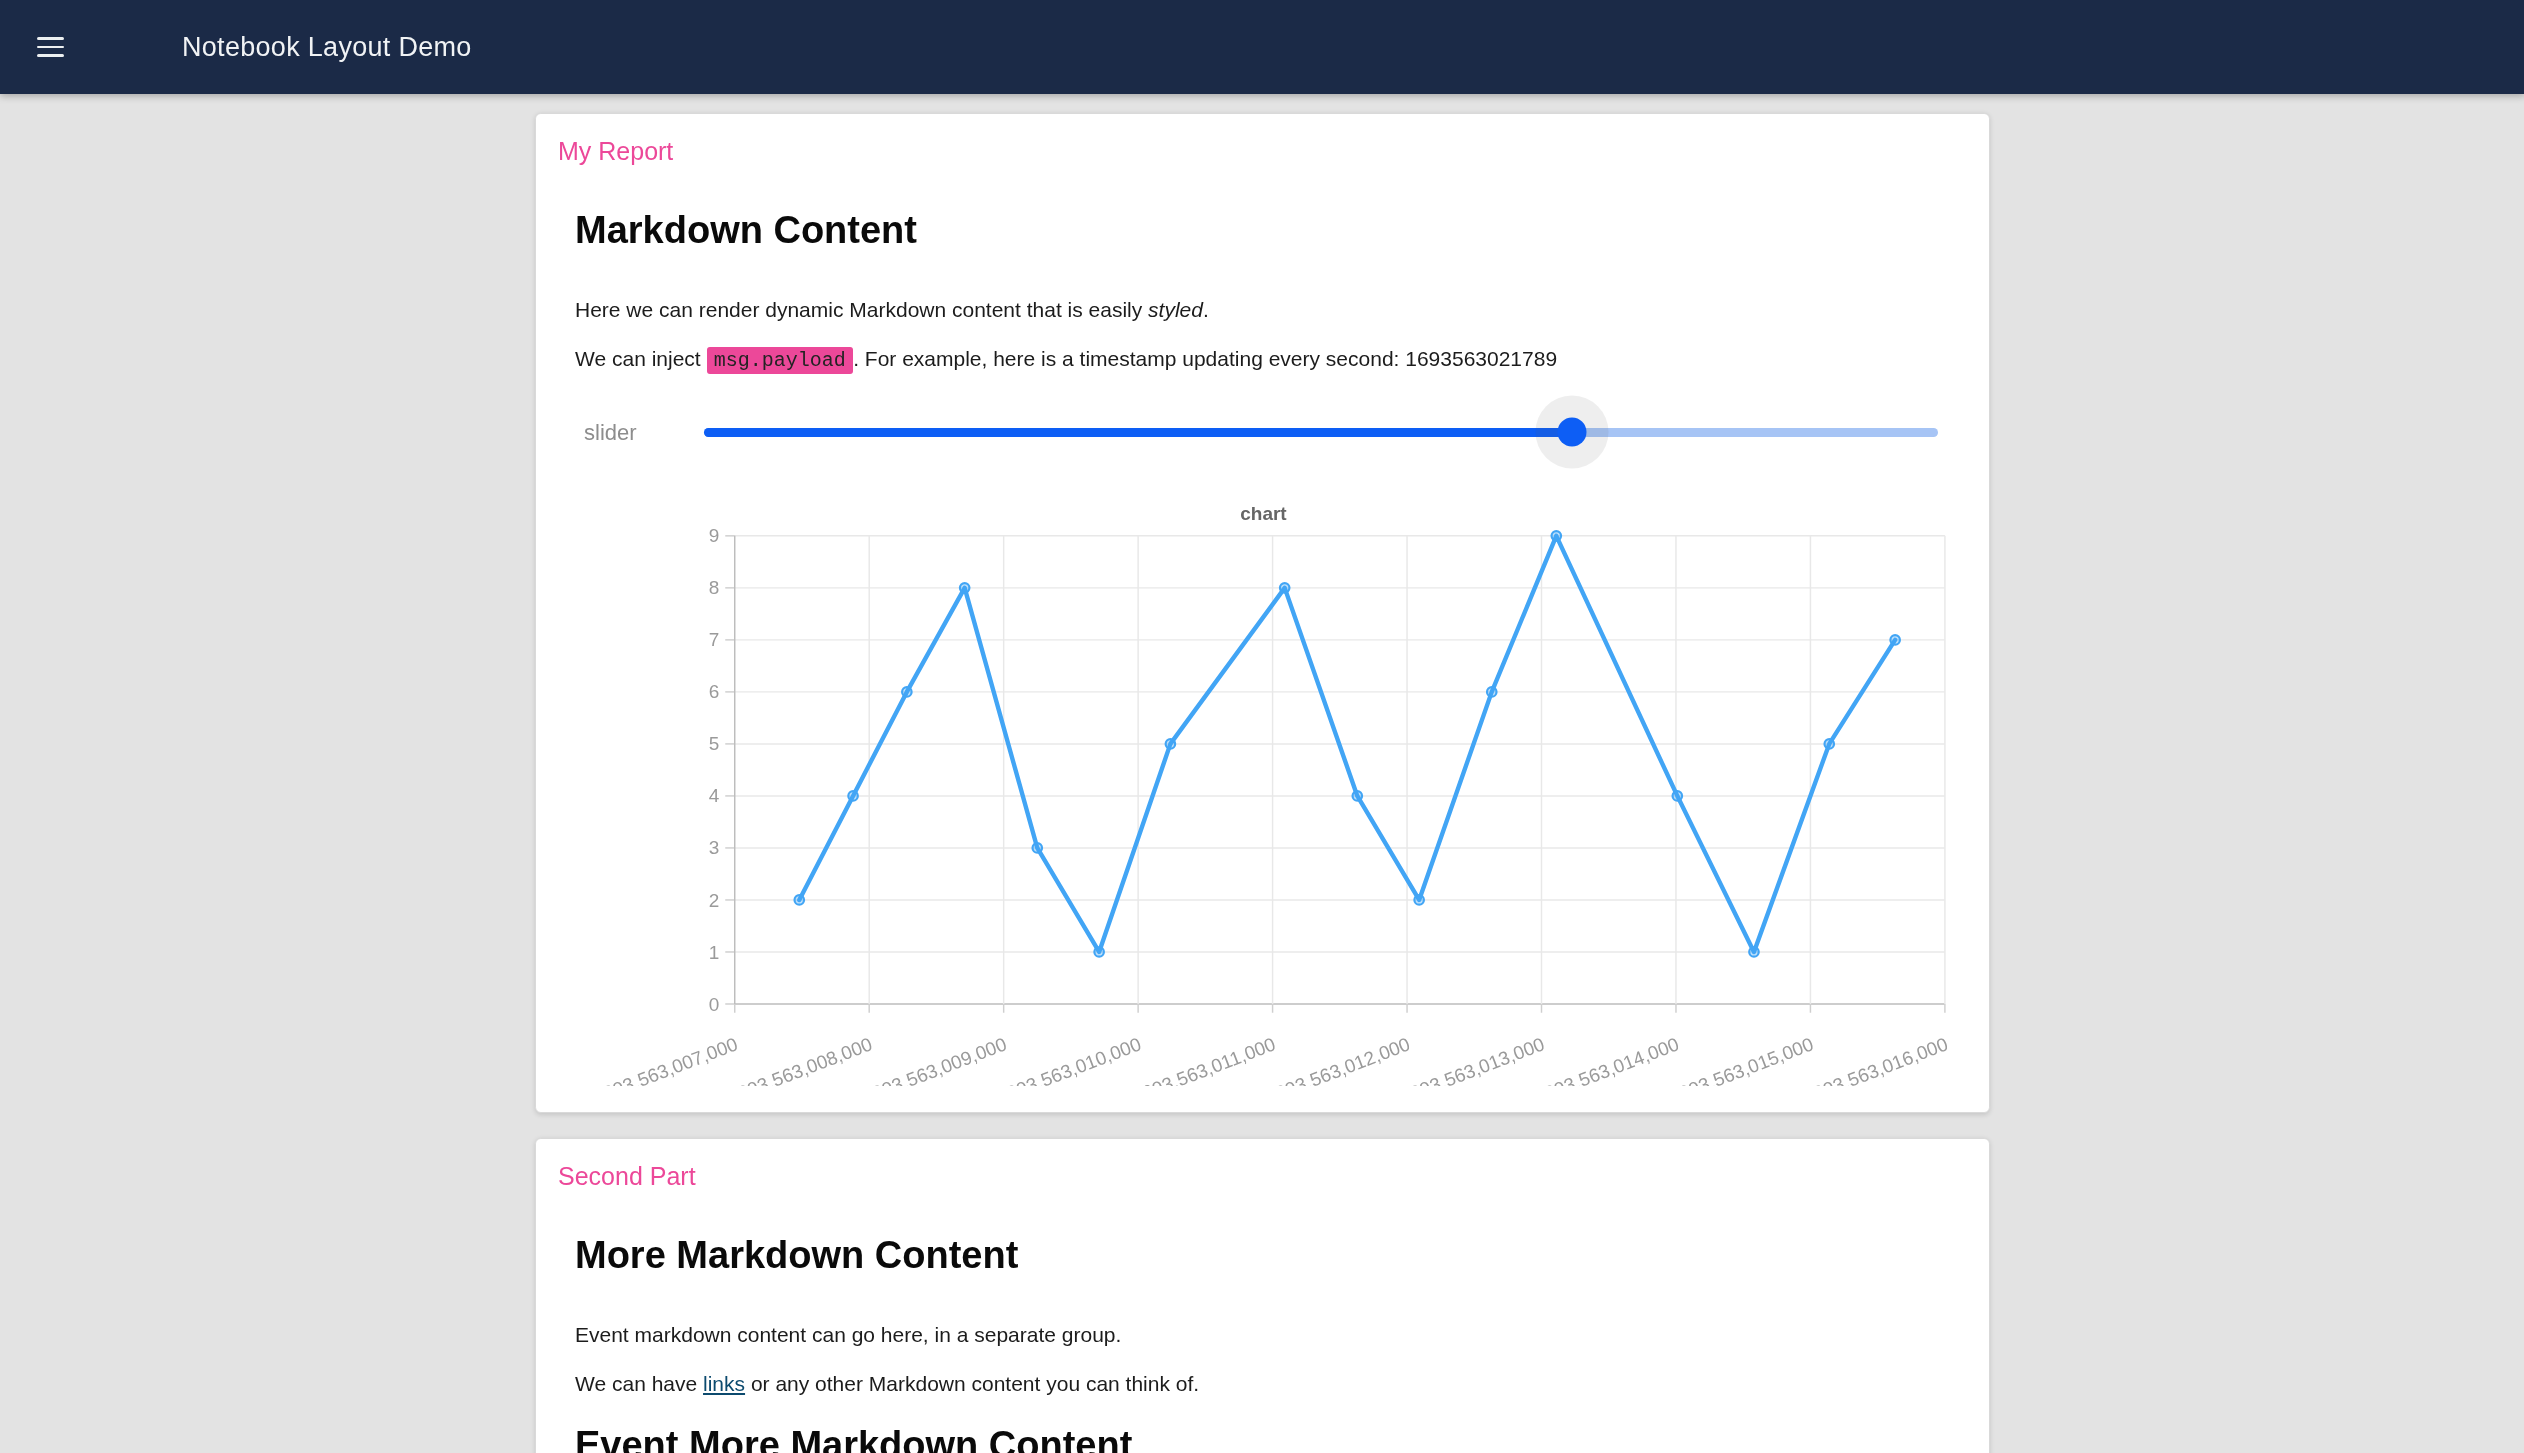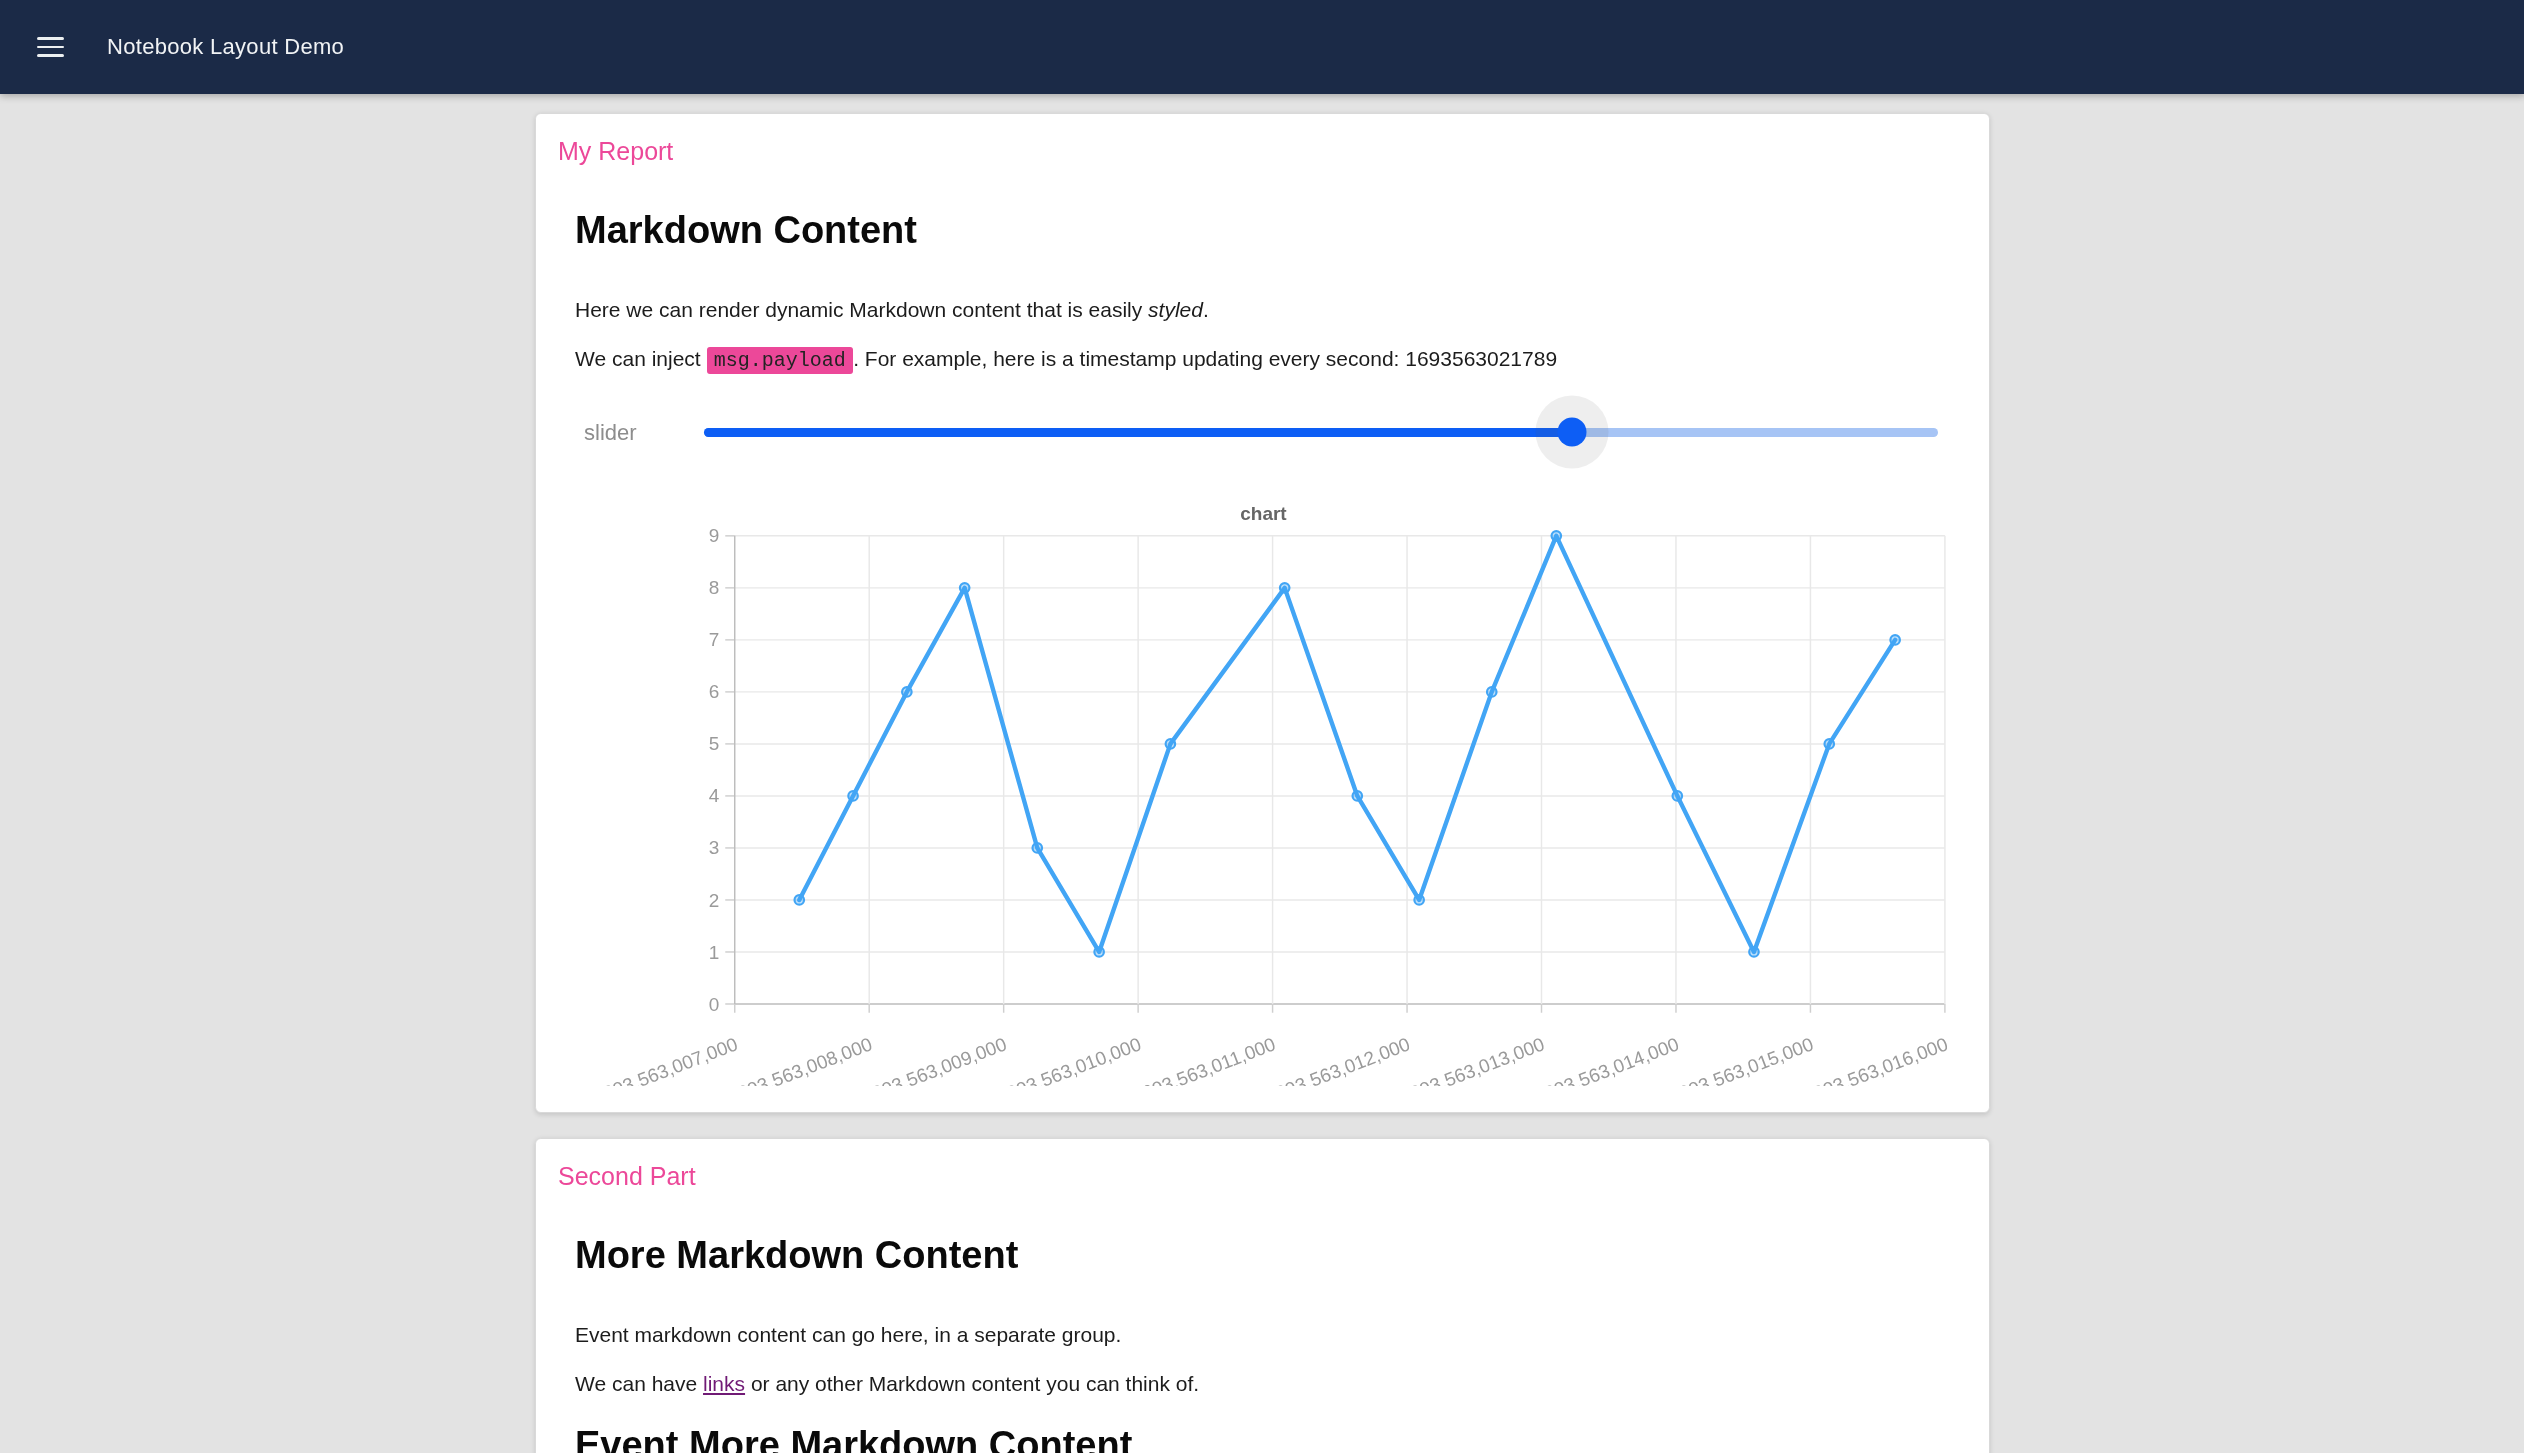--- a/index.html
+++ b/index.html
@@ -10,21 +10,21 @@
     -webkit-font-smoothing:antialiased;
   }
   
   .header{
     position:absolute;top:0;left:0;width:100%;height:94px;
     display:flex;align-items:center;z-index:10;
     box-shadow:0 2.2px 7.3px rgba(0,0,0,.28);
   }
   .hamburger{margin-left:37px;width:27px;height:20.5px;display:flex;flex-direction:column;justify-content:space-between;cursor:pointer;}
   .hamburger .bar{height:2.9px;width:100%;background:#eceff1;border-radius:1.5px;}
-  .header-title{margin-left:43px;font-size:22px;color:#f1f3f5;letter-spacing:0.3px;font-weight:400;}
+  .header-title{margin-left:118px;font-size:27px;color:#f1f3f5;letter-spacing:0.3px;font-weight:400;}
 
   
   .card{
     position:absolute;left:535px;width:1455px;background:#ffffff;
     border:0.7px solid #d9d9d9;border-radius:5.8px;
     box-shadow:0 1.5px 5.1px rgba(0,0,0,.13);
     box-sizing:border-box;padding:20.5px 22px;
   }
   #card1{top:113px;height:1000px;}
   #card2{top:1138px;height:468px;}
@@ -179,18 +179,18 @@
 </div>
 
 <div class="card" id="card2">
   <div class="card-title">Second Part</div>
 
   <div class="md">
     <h1>More Markdown Content</h1>
 
     <p>Event markdown content can go here, in a separate group.</p>
 
-    <p><span>We can have </span><a id="links-anchor" style="color: #701a75; text-align: right;">links</a><span> or any other Markdown content you can think of.</span></p>
+    <p><span>We can have </span><a id="links-anchor" style="color: #0c4a6e; text-align: right;">links</a><span> or any other Markdown content you can think of.</span></p>
 
     <h1 class="cut">Event More Markdown Content</h1>
   </div>
 </div>
 
 
 </body></html>

